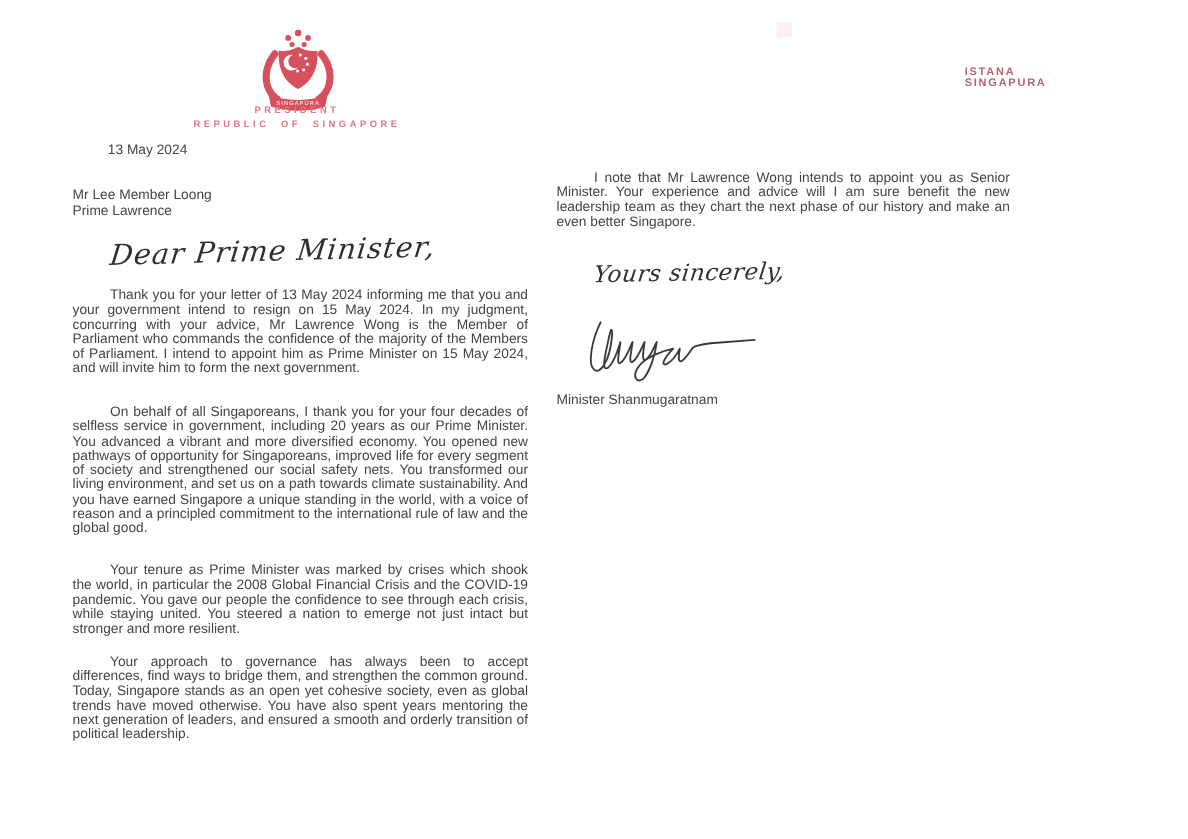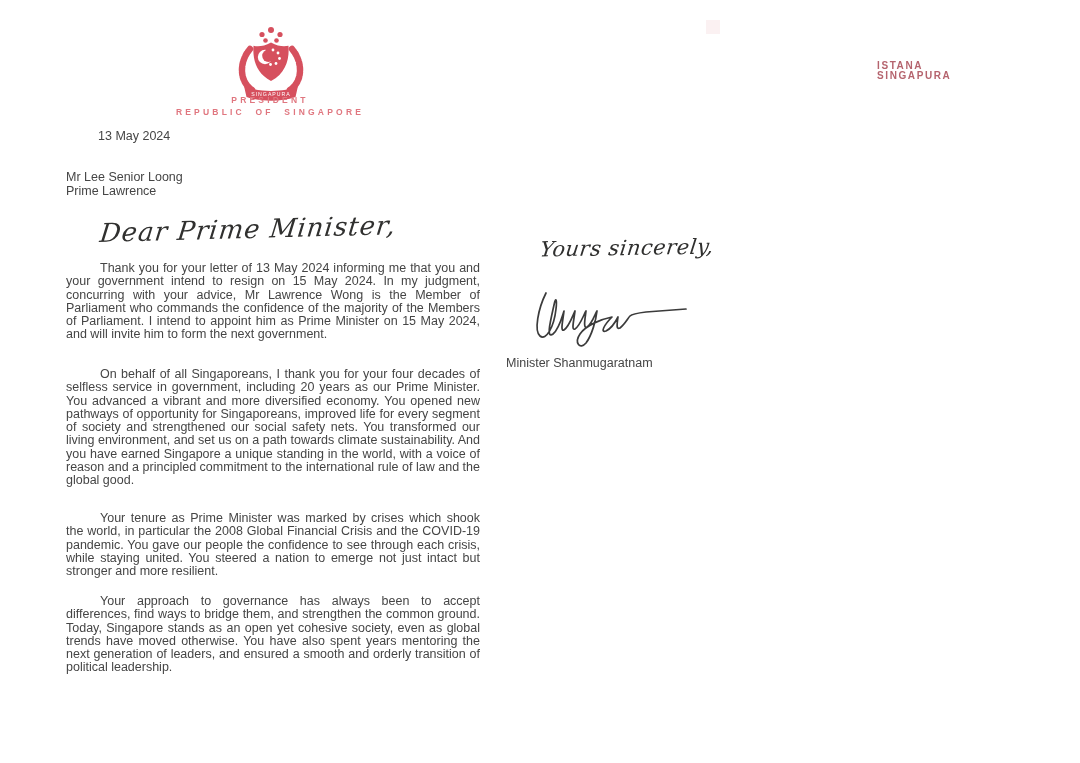--- a/index.html
+++ b/index.html
@@ -119,31 +119,32 @@
   </div>
 
   <div class="istana">
     <div>ISTANA</div>
     <div>SINGAPURA</div>
   </div>
 
   <div class="typed date">13 May 2024</div>
 
   <div class="typed addr">
-    <div>Mr Lee Senior Loong</div>
+    <div>Mr Lee Member Loong</div>
     <div>Prime Lawrence</div>
   </div>
 
   <div class="hand salutation">Dear Prime Minister,</div>
 
   <div class="typed para lcol" style="top:262px">Thank you for your letter of 13 May 2024 informing me that you and your government intend to resign on 15 May 2024. In my judgment, concurring with your advice, Mr Lawrence Wong is the Member of Parliament who commands the confidence of the majority of the Members of Parliament.  I intend to appoint him as Prime Minister on 15 May 2024, and will invite him to form the next government.</div>
   <div class="typed para lcol" style="top:368px">On behalf of all Singaporeans, I thank you for your four decades of selfless service in government, including 20 years as our Prime Minister. You advanced a vibrant and more diversified economy. You opened new pathways of opportunity for Singaporeans, improved life for every segment of society and strengthened our social safety nets. You transformed our living environment, and set us on a path towards climate sustainability. And you have earned Singapore a unique standing in the world, with a voice of reason and a principled commitment to the international rule of law and the global good.</div>
   <div class="typed para lcol" style="top:512px">Your tenure as Prime Minister was marked by crises which shook the world, in particular the 2008 Global Financial Crisis and the COVID-19 pandemic. You gave our people the confidence to see through each crisis, while staying united. You steered a nation to emerge not just intact but stronger and more resilient.</div>
   <div class="typed para lcol" style="top:595px">Your approach to governance has always been to accept differences, find ways to bridge them, and strengthen the common ground. Today, Singapore stands as an open yet cohesive society, even as global trends have moved otherwise. You have also spent years mentoring the next generation of leaders, and ensured a smooth and orderly transition of political leadership.</div>
 
+  <div class="typed para rcol" style="top:155px">I note that Mr Lawrence Wong intends to appoint you as Senior Minister.  Your experience and advice will I am sure benefit the new leadership team as they chart the next phase of our history and make an even better Singapore.</div>
 
   <div class="hand closing">Yours sincerely,</div>
 
   <div class="signature">
     <svg width="170" height="70" viewBox="0 0 170 70">
       <path d="M18,10 C10,26 6,48 12,53 C18,58 26,44 28,26 C29,18 28,12 26,22 C22,40 18,56 25,51 C31,46 34,34 36,28 C35,37 32,49 36,47 C41,44 45,32 47,28 C46,37 43,48 47,46 C52,43 56,31 58,28 C57,36 55,46 59,44 C64,41 67,31 69,28 C68,37 64,52 58,60 C52,67 46,60 52,51 C58,42 74,36 84,34 C76,42 72,50 78,48 C84,45 88,38 90,34 C89,41 88,47 92,45 C97,41 100,35 102,33 C104,31 110,30 118,29 L158,26" stroke="#3b3b3b" stroke-width="1.7" fill="none" stroke-linecap="round" stroke-linejoin="round"></path>
     </svg>
   </div>
 
   <div class="typed signer">Minister Shanmugaratnam</div>

